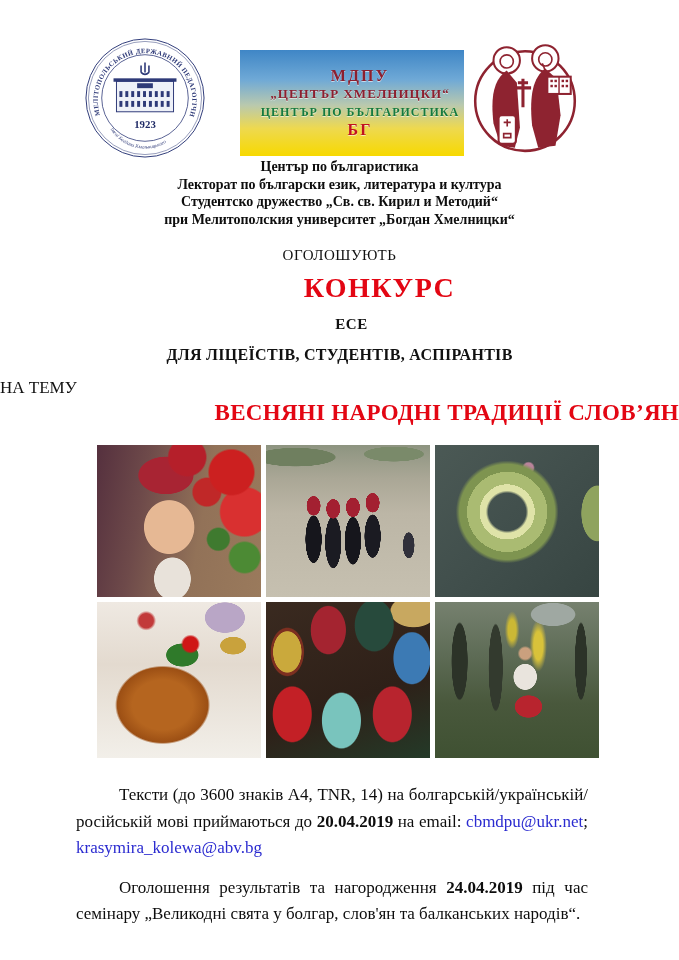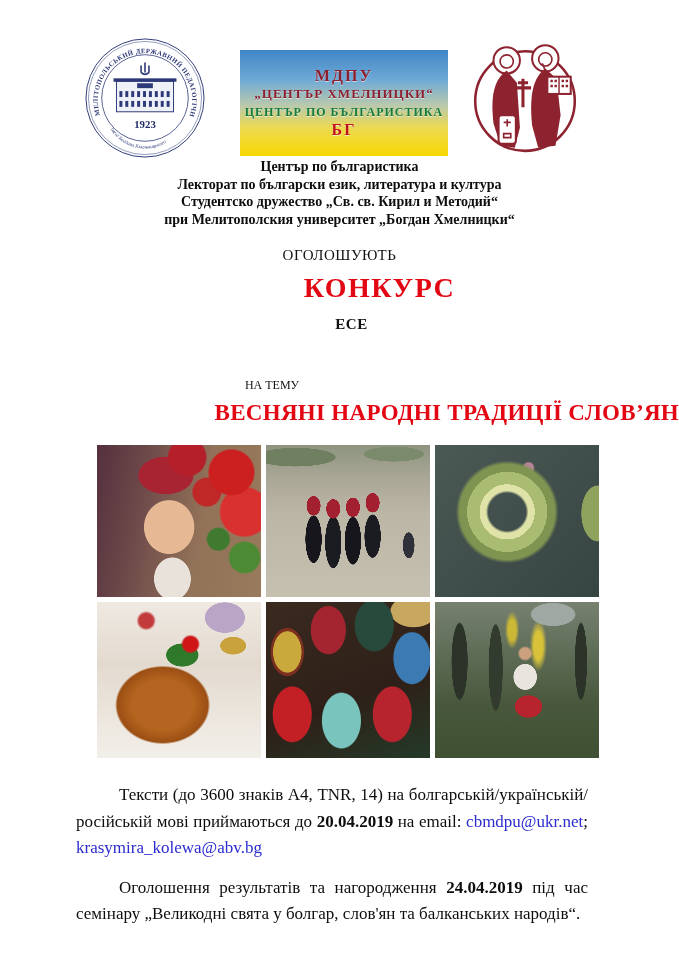--- a/index.html
+++ b/index.html
@@ -6,34 +6,34 @@
   .page{
     position:relative;width:679px;height:960px;margin:0 auto;background:#ffffff;
     font-family:"Liberation Serif","DejaVu Serif",serif;color:#111;overflow:hidden;
   }
   
   .seal{position:absolute;left:84px;top:36px;width:122px;height:124px;}
   .badge{
     position:absolute;left:240px;top:50px;width:208px;height:106px;
     background:linear-gradient(180deg,#3f86c6 0%,#6fa9d6 28%,#b9c9ae 52%,#eed94f 74%,#f7d900 100%);
     display:flex;flex-direction:column;align-items:center;justify-content:center;
-    text-align:center;line-height:1.25;
+    text-align:center;line-height:1.25;padding-left:16px;
   }
   .badge .l1{font-size:16px;font-weight:bold;color:#8c1f2f;letter-spacing:2px;text-shadow:0 1px 0 rgba(255,255,255,.6);}
   .badge .l2{font-size:13px;font-weight:bold;color:#8c1f2f;letter-spacing:1px;text-shadow:0 1px 0 rgba(255,255,255,.6);}
   .badge .l3{font-size:12px;font-weight:bold;color:#157a3e;letter-spacing:1px;margin-top:3px;text-shadow:0 1px 0 rgba(255,255,255,.6);}
   .badge .l4{font-size:16px;font-weight:bold;color:#c1121f;letter-spacing:2px;text-shadow:0 1px 0 rgba(255,255,255,.6);}
   .saints{position:absolute;left:462px;top:34px;width:126px;height:126px;}
   
   .org{position:absolute;left:0;top:158px;width:679px;text-align:center;font-weight:bold;font-size:14px;line-height:17.5px;color:#0d0d0d;}
   .announce{position:absolute;left:0;top:247px;width:679px;text-align:center;font-size:15px;letter-spacing:.5px;}
   .konkurs{position:absolute;left:0;top:272px;width:679px;text-align:center;font-size:28px;font-weight:bold;color:#e30613;letter-spacing:1.5px;margin-left:40px;}
   .ese{position:absolute;left:0;top:316px;width:679px;text-align:center;font-size:15px;font-weight:bold;letter-spacing:.5px;padding-left:12px;}
   .dlya{position:absolute;left:0;top:346px;width:679px;text-align:center;font-size:16px;font-weight:bold;letter-spacing:.3px;}
-  .natemu{position:absolute;left:0;top:378px;width:544px;text-align:center;font-size:12px;}
+  .natemu{position:absolute;left:0;top:378px;width:544px;font-size:17px;}
   .theme{position:absolute;left:0;top:400px;width:679px;text-align:right;font-size:23px;font-weight:bold;color:#e30613;letter-spacing:.3px;}
   
   .grid{
     position:absolute;left:97px;top:445px;width:502px;height:313px;
     display:grid;grid-template-columns:1fr 1fr 1fr;grid-template-rows:152px 156px;gap:5px;
   }
   .grid > div{width:100%;height:100%;}
   .ph1{background:
     radial-gradient(circle at 82% 18%, #cc2020 0 12%, rgba(0,0,0,0) 13%),
     radial-gradient(circle at 90% 44%, #d93030 0 14%, rgba(0,0,0,0) 15%),
@@ -194,20 +194,21 @@
   <div class="org">
     <div>Център по българистика</div>
     <div>Лекторат по български език, литература и култура</div>
     <div>Студентско дружество „Св. св. Кирил и Методий“</div>
     <div>при Мелитополския университет „Богдан Хмелницки“</div>
   </div>
 
   <div class="announce">ОГОЛОШУЮТЬ</div>
   <div class="konkurs">КОНКУРС</div>
   <div class="ese">ЕСЕ</div>
+  <div class="dlya">ДЛЯ ЛІЦЕЇСТІВ, СТУДЕНТІВ, АСПІРАНТІВ</div>
   <div class="natemu">НА ТЕМУ</div>
   <div class="theme">ВЕСНЯНІ НАРОДНІ ТРАДИЦІЇ СЛОВ’ЯН</div>
 
   <div class="grid">
     <div class="ph1"></div>
     <div class="ph2"></div>
     <div class="ph3"></div>
     <div class="ph4"></div>
     <div class="ph5"></div>
     <div class="ph6"></div>

